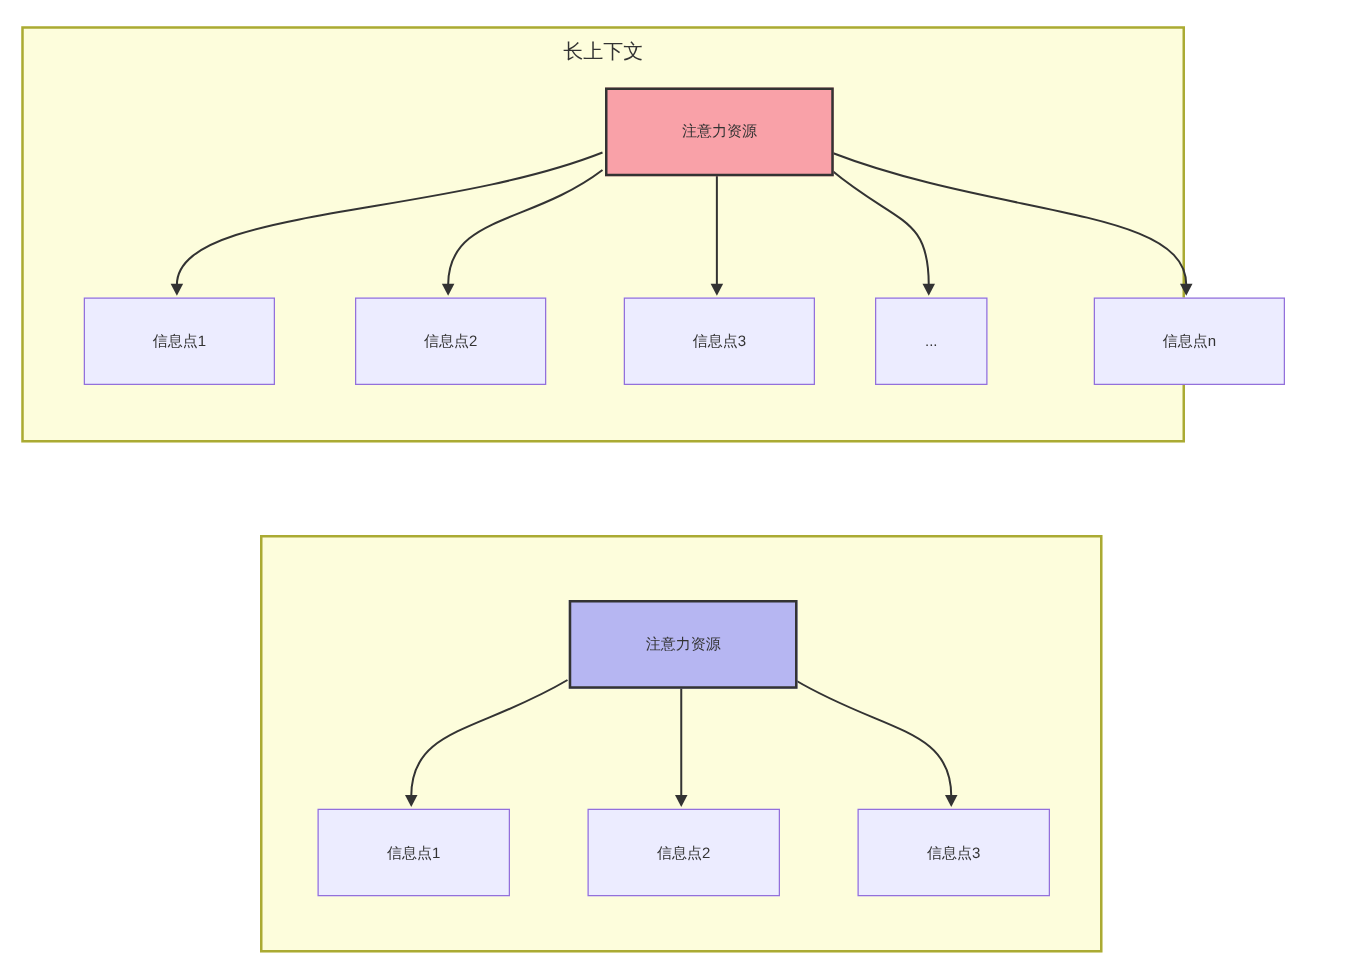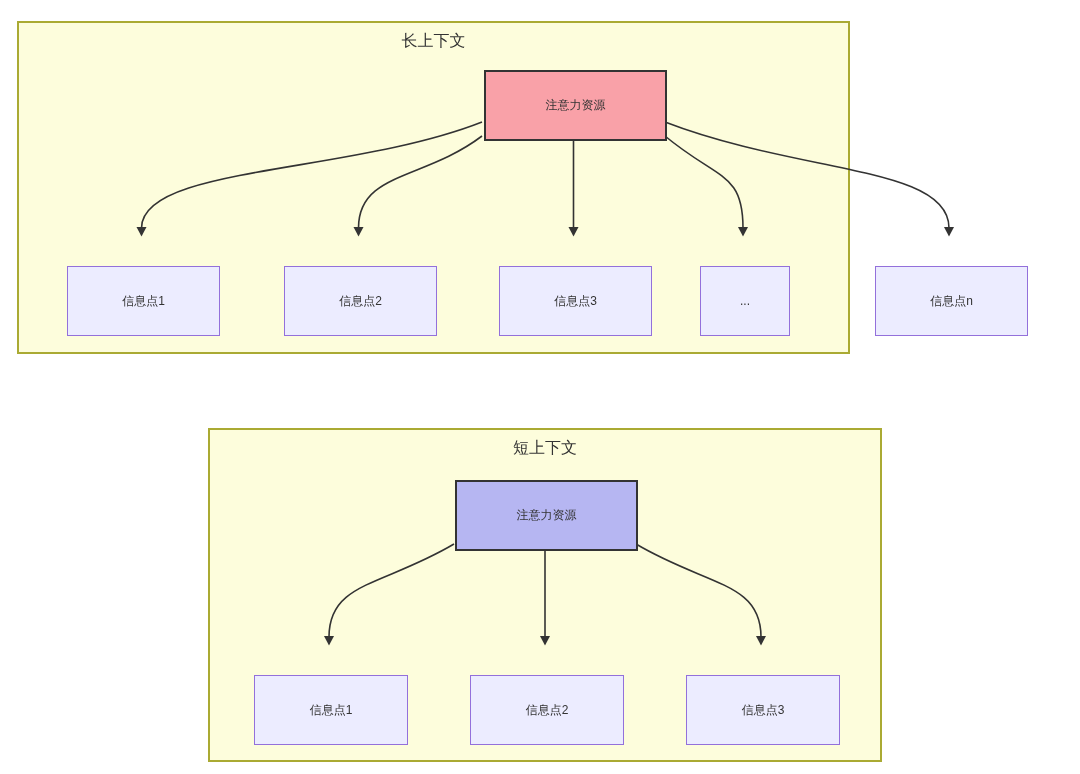--- a/index.html
+++ b/index.html
@@ -14,21 +14,21 @@
     height: 774px;
     background: var(--canvas-bg, #ffffff);
     overflow: hidden;
   }
   .group {
     position: absolute;
     background: var(--container-fill, #fdfddc);
     border: 2px solid var(--container-border, #aaaa33);
     box-sizing: border-box;
   }
-  .group-long  { left: 17px;  top: 21px;  width: 833px; height: 333px; }
+  .group-long  { left: 17px;  top: 21px;  width: 931px; height: 333px; }
   .group-short { left: 208px; top: 428px; width: 674px;  height: 334px; }
   .group-title {
     position: absolute;
     top: 8px;
     left: 0;
     right: 0;
     text-align: center;
     font-size: 16px;
     color: var(--text, #333333);
     z-index: 3;
@@ -48,21 +48,20 @@
     border: 2.5px solid var(--attention-border, #333333);
   }
   .attention-long  { left: 465px; top: 47px; width: 183px; height: 71px;
                      background: var(--attention-long-fill, #f9a1a8); }
   .attention-short { left: 245px; top: 50px; width: 183px; height: 71px;
                      background: var(--attention-short-fill, #b6b6f2); }
   .info {
     background: var(--info-fill, #ececff);
     border: 1.4px solid var(--info-border, #9370db);
     height: 70px;
-    margin-top: 28px;
   }
   
   .lc-b1 { left: 48px;  top: 215px; width: 153px; }
   .lc-b2 { left: 265px; top: 215px; width: 153px; }
   .lc-b3 { left: 480px; top: 215px; width: 153px; }
   .lc-b4 { left: 681px; top: 215px; width: 90px;  }
   .lc-b5 { left: 856px; top: 215px; width: 153px; }
   
   .sc-b1 { left: 44px;  top: 217px; width: 154px; }
   .sc-b2 { left: 260px; top: 217px; width: 154px; }
@@ -96,21 +95,20 @@
     <div class="group-title">长上下文</div>
     <div class="node attention attention-long">注意力资源</div>
     <div class="node info lc-b1">信息点1</div>
     <div class="node info lc-b2">信息点2</div>
     <div class="node info lc-b3">信息点3</div>
     <div class="node info lc-b4">...</div>
     <div class="node info lc-b5">信息点n</div>
   </div>
 
   <div class="group group-short">
-    <div class="group-title">短上下文</div>
     <div class="node attention attention-short">注意力资源</div>
     <div class="node info sc-b1">信息点1</div>
     <div class="node info sc-b2">信息点2</div>
     <div class="node info sc-b3">信息点3</div>
   </div>
 
   <svg class="edges" viewBox="0 0 1080 774" xmlns="http://www.w3.org/2000/svg">
 
     <g>
       <path class="edge" d="M 482,122 C 350,174 141.5,166 141.5,228"></path>

